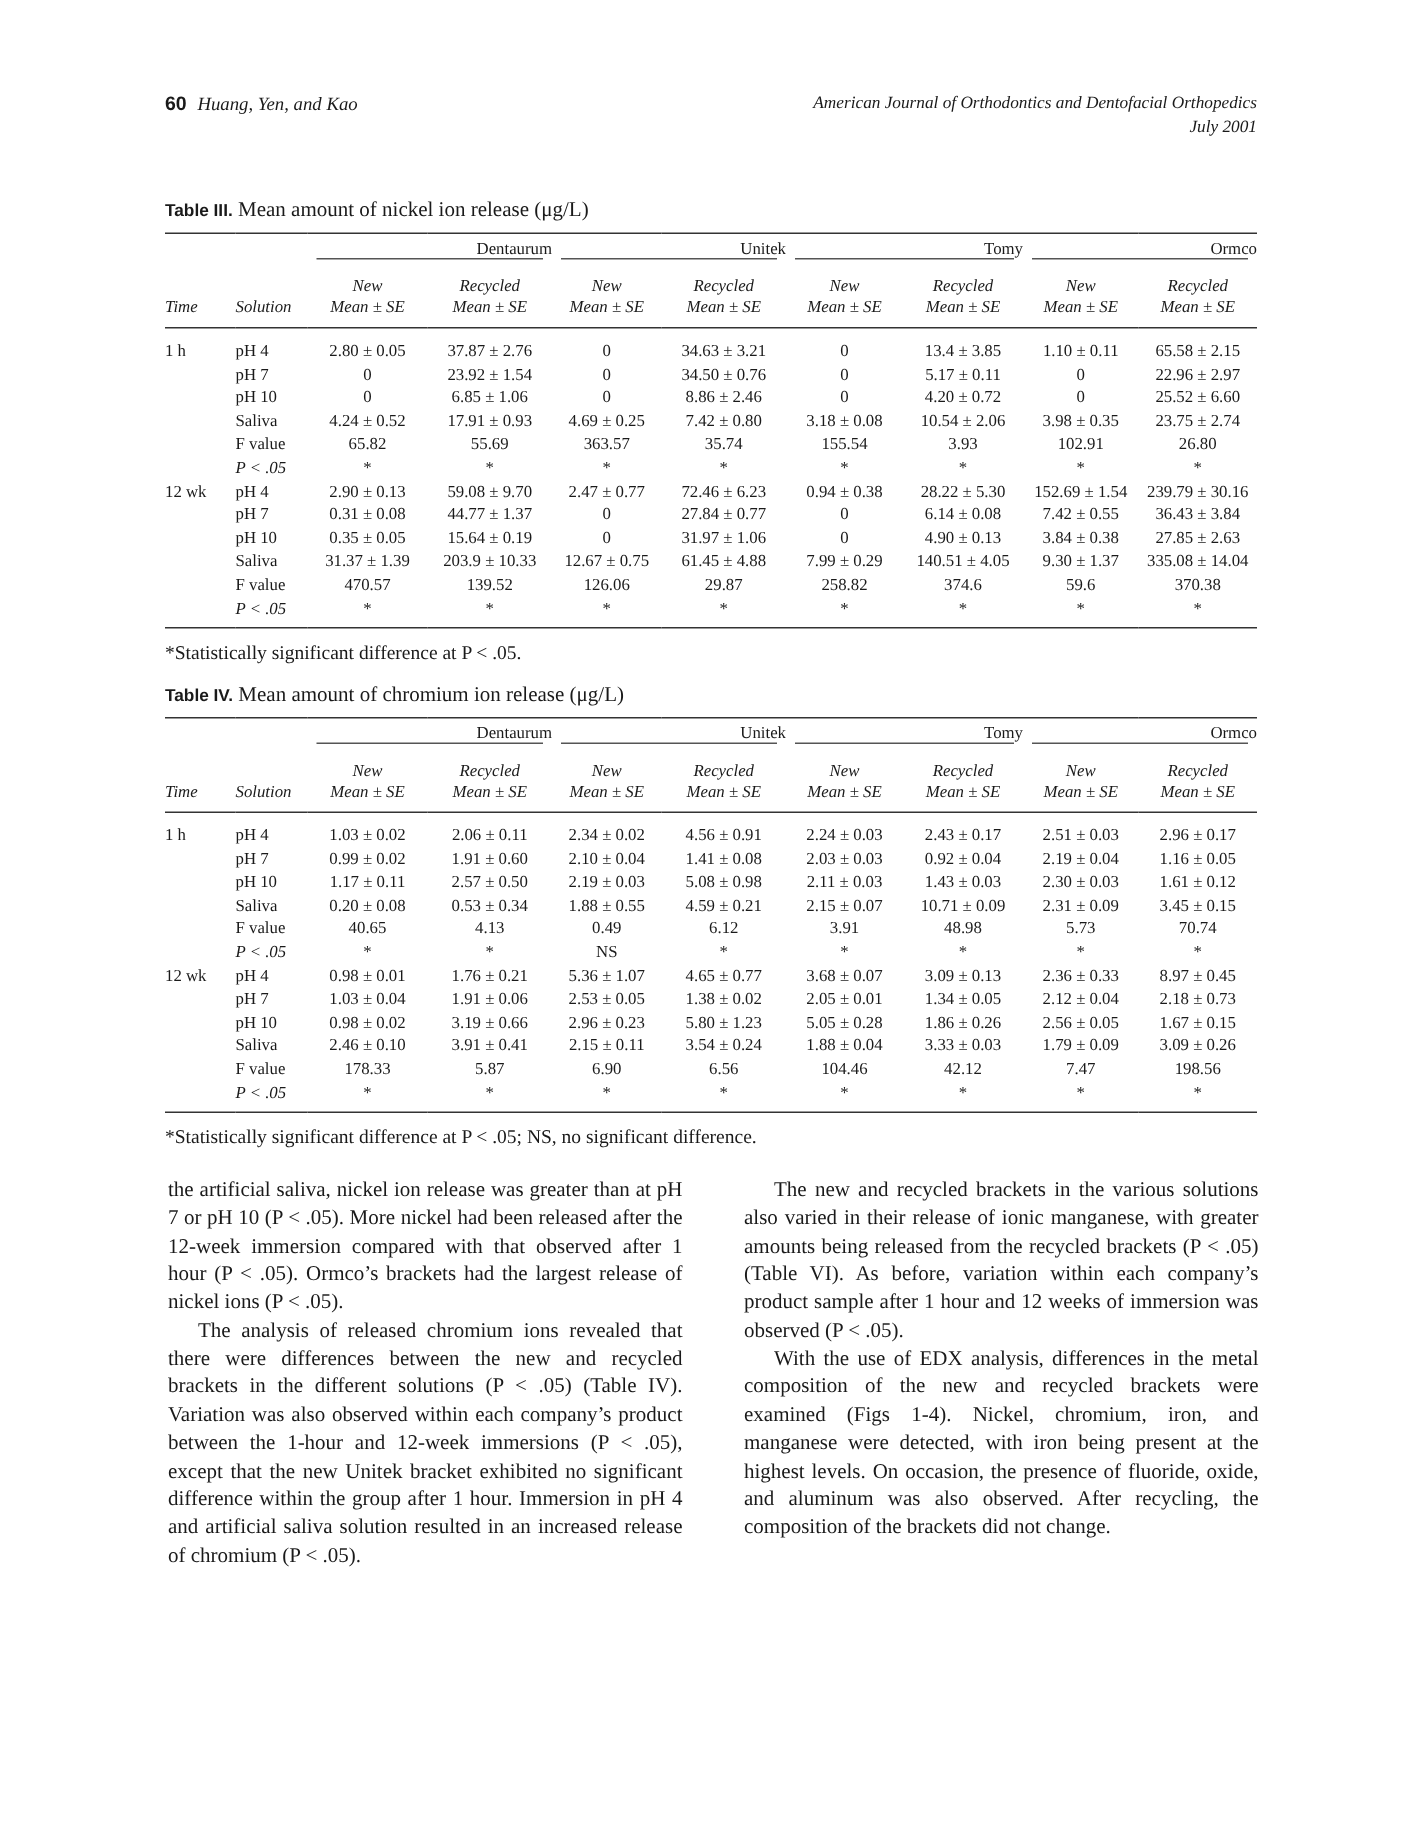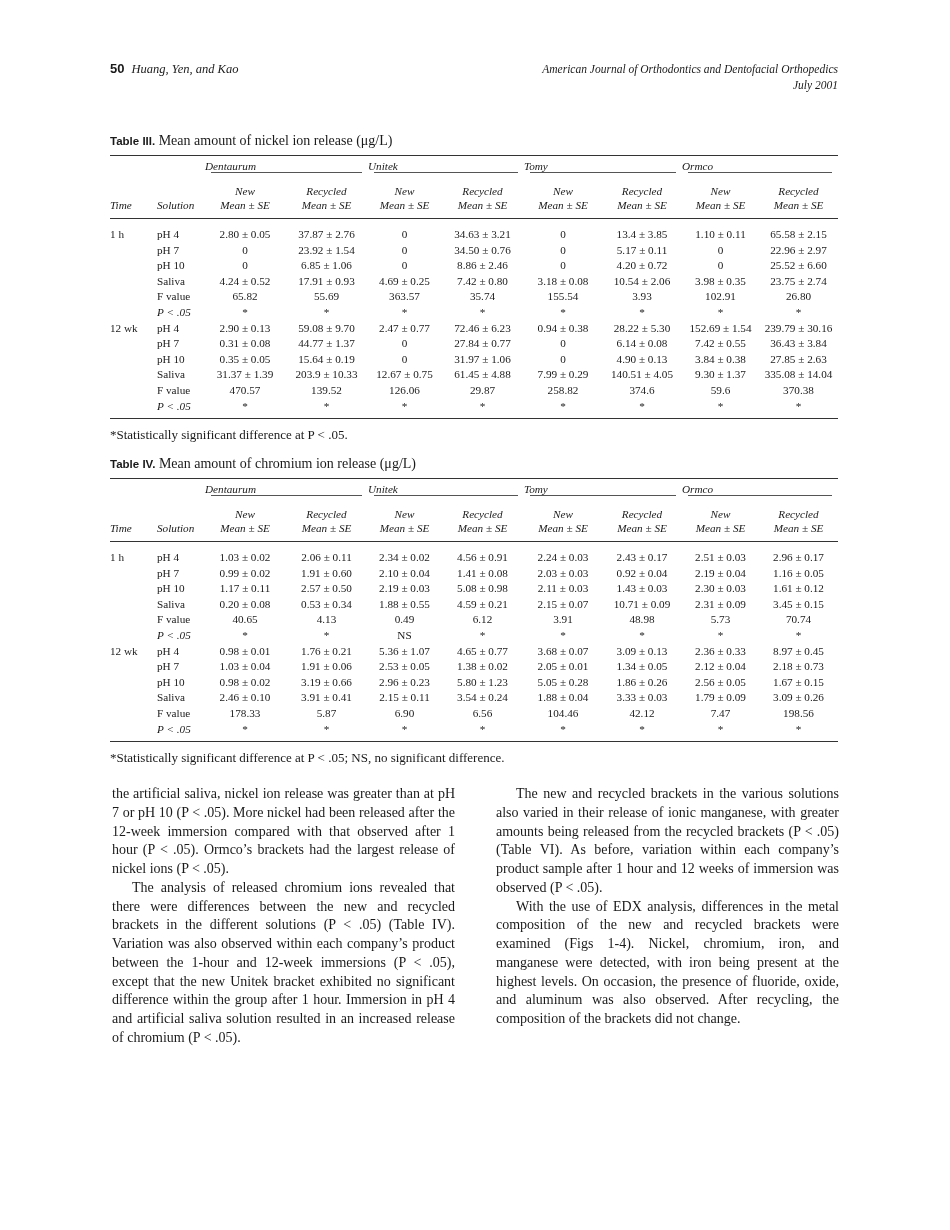--- a/index.html
+++ b/index.html
@@ -10,42 +10,42 @@
   .page-num { font-family: "Liberation Sans", "DejaVu Sans", sans-serif; font-weight: bold; font-size: 13px; margin-right: 4px; }
   .authors { font-style: italic; }
   .running-head-right { right: 112px; top: 62px; font-size: 11.5px; font-style: italic; text-align: right; line-height: 15.5px; }
 
   .caption { left: 110px; font-size: 14px; }
   .caption .label { font-family: "Liberation Sans", "DejaVu Sans", sans-serif; font-weight: bold; font-size: 11.5px; }
 
   table.data { position: absolute; left: 110px; width: 728px; border-collapse: collapse; font-size: 11.2px; }
   table.data td, table.data th { padding: 0; font-weight: normal; white-space: nowrap; }
   table.data .top-rule td { border-top: 1.4px solid #333; height: 0; }
-  table.data .group-row th { font-style: italic; height: 21px; vertical-align: middle; text-align: left; }
+  table.data .group-row th { height: 21px; vertical-align: middle; text-align: right; }
   table.data .group-line { display: block; border-bottom: 1px solid #555; margin: 0 6px; }
   table.data .sub-row th { font-style: italic; text-align: center; line-height: 14px; padding-top: 7px; padding-bottom: 6px; border-bottom: 1.4px solid #333; vertical-align: bottom; }
   table.data .sub-row th.left { text-align: left; }
   table.data tbody td { height: 15.6px; line-height: 15.6px; text-align: center; }
   table.data tbody td.time, table.data tbody td.sol { text-align: left; }
   table.data tbody tr.first td { padding-top: 8px; }
   table.data tbody tr.last td { padding-bottom: 4px; border-bottom: 1.4px solid #333; }
   .pval { font-style: italic; }
   .footnote { left: 110px; font-size: 13px; }
 
   .col { position: absolute; width: 343px; font-size: 14px; line-height: 18.75px; text-align: justify; }
   .col p { margin: 0; }
   .col p.indent { text-indent: 20px; }
   .col-left { left: 112px; top: 785px; }
   .col-right { left: 496px; top: 785px; }
 </style>
 </head>
 <body>
 
 <div class="abs running-head-left">
-  <span class="page-num">50</span>
+  <span class="page-num">60</span>
   <span class="authors">Huang, Yen, and Kao</span>
 </div>
 <div class="abs running-head-right">
   <div>American Journal of Orthodontics and Dentofacial Orthopedics</div>
   <div>July 2001</div>
 </div>
 
 <div class="abs caption" style="top:133px;">
   <span class="label">Table III.</span><span> Mean amount of nickel ion release (μg/L)</span>
 </div>

